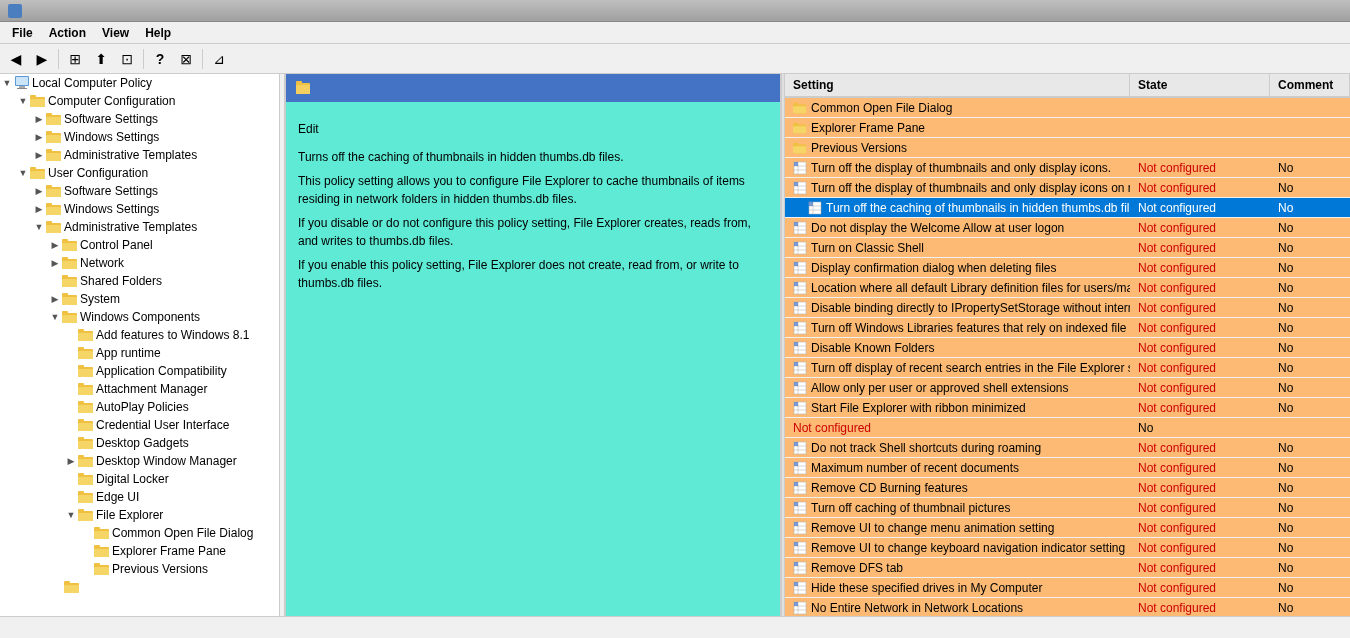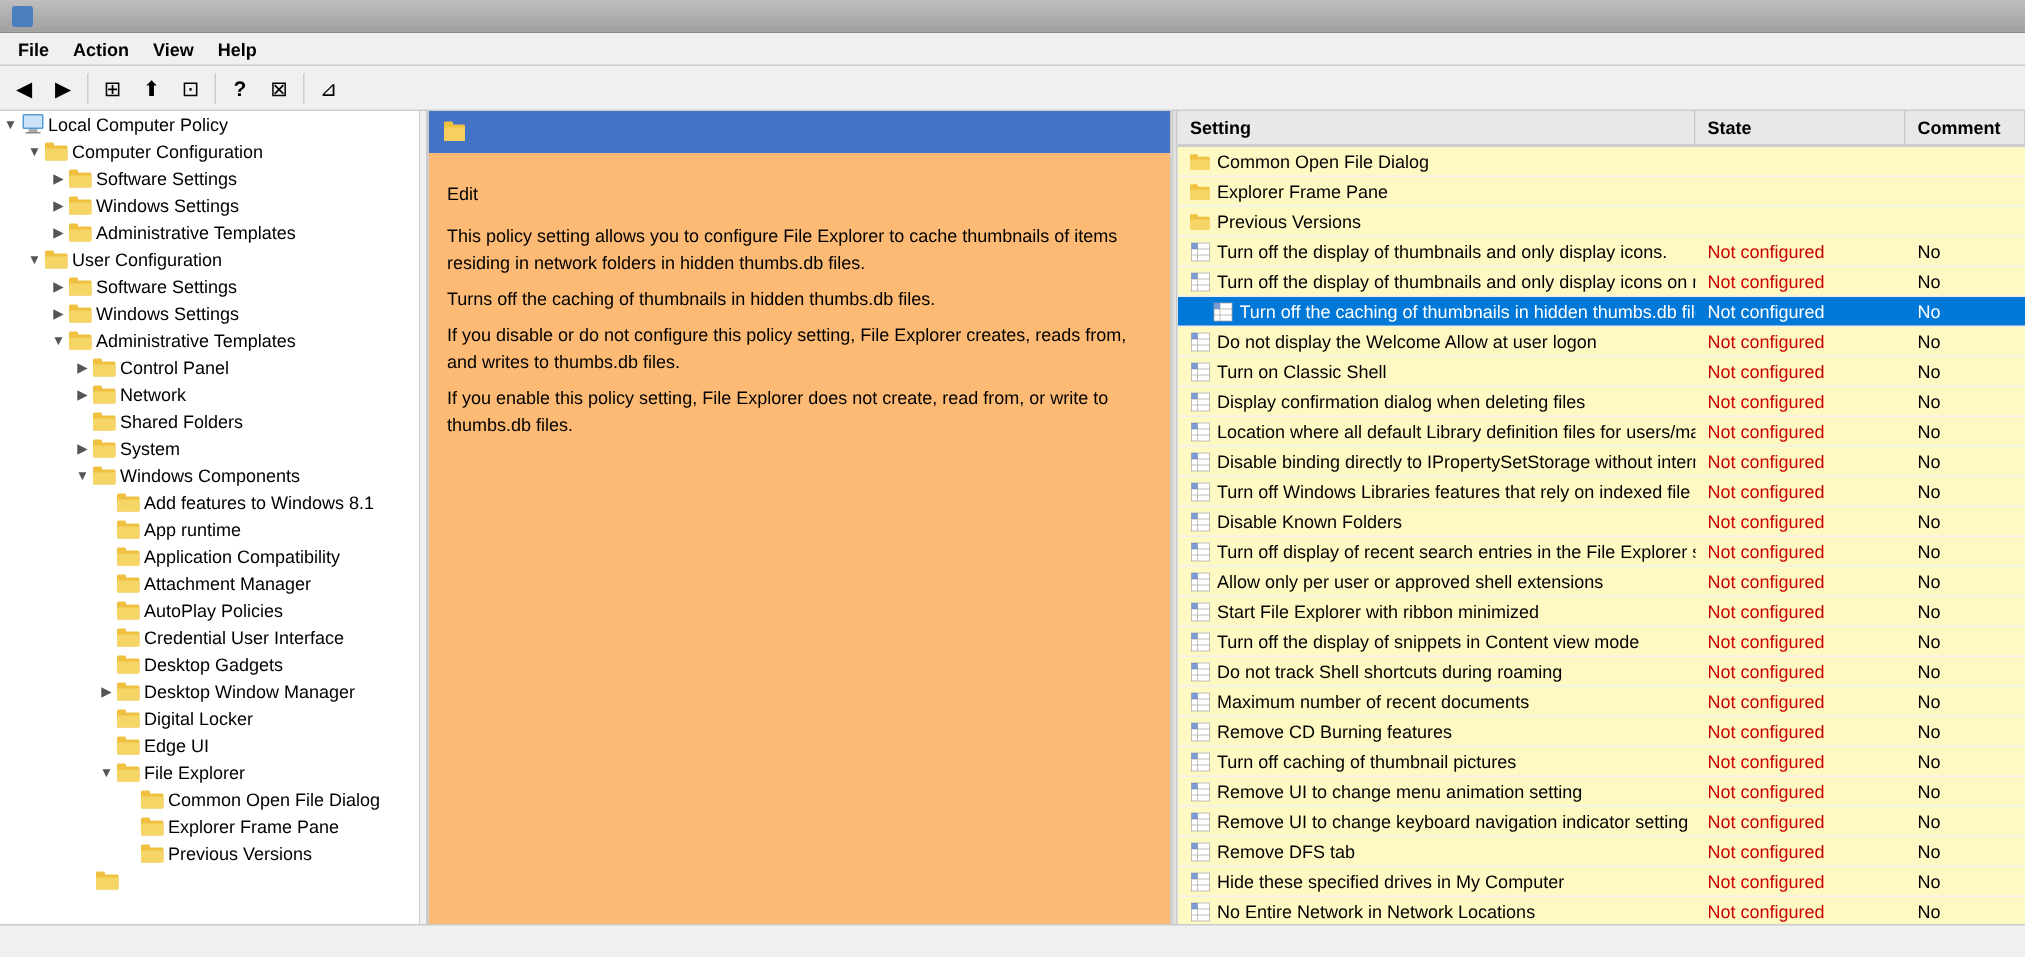--- a/index.html
+++ b/index.html
@@ -130,21 +130,21 @@
       flex: 1;
       overflow: hidden;
     }
 
     
     #desc-panel {
       width: 495px;
       min-width: 495px;
       border-right: 1px solid #ccc;
       overflow-y: auto;
-      background: #fdba74;
+      background: #5eead4;
     }
 
     #desc-header {
       background: #4472c4;
       padding: 6px 10px;
       display: flex;
       align-items: center;
       gap: 6px;
     }
     #desc-header-text {
@@ -172,21 +172,21 @@
       font-weight: bold;
       margin-top: 10px;
       margin-bottom: 2px;
     }
     #desc-content p { margin-bottom: 6px; }
 
     
     #settings-panel {
       flex: 1;
       overflow: auto;
-      background: #fef9c3;
+      background: #fdba74;
     }
 
     #settings-header {
       display: grid;
       grid-template-columns: 1fr 140px 80px;
       background: #e8e8e8;
       border-bottom: 2px solid #ccc;
       position: sticky;
       top: 0;
       z-index: 10;
@@ -652,22 +652,22 @@
       </div>
       <div id="desc-content">
         <div class="policy-title"></div>
         <div>
           Edit <span class="edit-link"></span>
         </div>
         <div class="section-title"></div>
         <div></div>
         <div class="section-title"></div>
         <div id="desc-paragraphs">
+            <p>Turns off the caching of thumbnails in hidden thumbs.db files.</p>
             <p>This policy setting allows you to configure File Explorer to cache thumbnails of items residing in network folders in hidden thumbs.db files.</p>
-            <p>Turns off the caching of thumbnails in hidden thumbs.db files.</p>
             <p>If you disable or do not configure this policy setting, File Explorer creates, reads from, and writes to thumbs.db files.</p>
             <p>If you enable this policy setting, File Explorer does not create, read from, or write to thumbs.db files.</p>
           </div>
       </div>
     </div>
 
     <div class="splitter"></div>
 
     <div id="settings-panel">
       <div id="settings-header">
@@ -947,32 +947,20 @@
               </span>
               <span>Start File Explorer with ribbon minimized</span>
             </div>
             <div class="settings-cell">
               <span class="state-text">Not configured</span>
             </div>
             <div class="settings-cell">No</div>
           </div>
           <div class="settings-row">
             <div class="settings-cell">
-              <span class="setting-icon">
-                <svg class="policy-icon-svg" width="14" height="14" viewBox="0 0 14 14">
-    <rect x="1" y="1" width="12" height="12" fill="white" stroke="#aaa" stroke-width="0.5"></rect>
-    <line x1="1" y1="5" x2="13" y2="5" stroke="#aaa" stroke-width="0.5"></line>
-    <line x1="1" y1="9" x2="13" y2="9" stroke="#aaa" stroke-width="0.5"></line>
-    <line x1="5" y1="1" x2="5" y2="13" stroke="#aaa" stroke-width="0.5"></line>
-    <rect x="1" y="1" width="4" height="4" fill="#4472c4" opacity="0.7"></rect>
-  </svg>
-              </span>
-              <span>Turn off the display of snippets in Content view mode</span>
-            </div>
-            <div class="settings-cell">
               <span class="state-text">Not configured</span>
             </div>
             <div class="settings-cell">No</div>
           </div>
           <div class="settings-row">
             <div class="settings-cell">
               <span class="setting-icon">
                 <svg class="policy-icon-svg" width="14" height="14" viewBox="0 0 14 14">
     <rect x="1" y="1" width="12" height="12" fill="white" stroke="#aaa" stroke-width="0.5"></rect>
     <line x1="1" y1="5" x2="13" y2="5" stroke="#aaa" stroke-width="0.5"></line>

